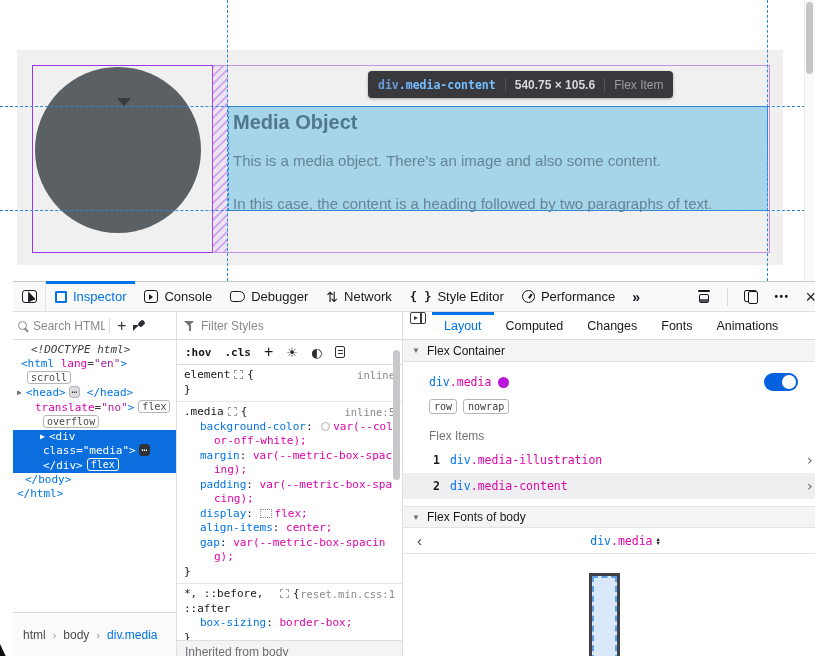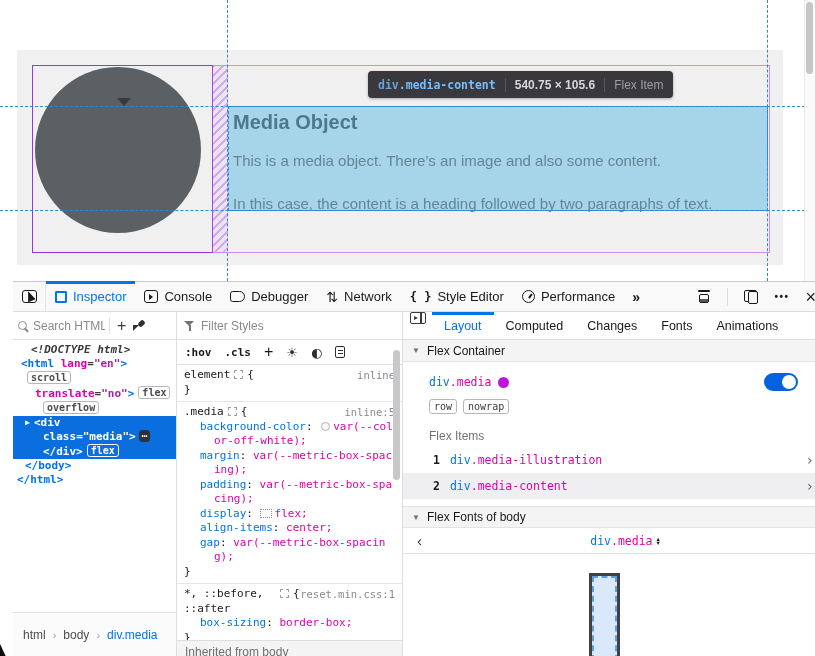--- a/index.html
+++ b/index.html
@@ -82,21 +82,21 @@
   .icon-search::after { content:""; position:absolute; right:0; bottom:1px; width:5px; height:1.6px; background:#8a8a8e; transform:rotate(45deg); }
   .search-row input { border:none; outline:none; width:72px; font-size:12px; color:#17191c; background:transparent; }
   .search-row input::placeholder { color:#8a8a8e; }
   .vsep { width:1px; height:16px; background:#dedee1; }
   .plus-btn { font-size:16px; color:#3b3b3f; padding:0 3px; line-height:1; }
   .icon-dropper { width:12px; height:12px; position:relative; }
   .icon-dropper::before { content:""; position:absolute; right:1px; top:0; width:5px; height:7px; background:#2f2f33; border-radius:2px; transform:rotate(45deg); }
   .icon-dropper::after { content:""; position:absolute; left:0; bottom:1px; width:0; height:0; border-top:6px solid #2f2f33; border-right:6px solid transparent; }
   .tree { flex:1; font-family:"DejaVu Sans Mono", monospace; font-size:11px; line-height:14px; padding-top:3px;
     color:#3b3b3f; overflow:hidden; white-space:nowrap; }
-  .tln { padding-left:4px;font-weight:bold; }
+  .tln { padding-left:4px; }
   .tag { color:#0074e8; } .attr { color:#dd00a9; } .aval { color:#a822a8; }
   .doctype { font-style:italic; color:#3b3b3f; padding-left:18px; }
   .twisty { display:inline-block; width:9px; font-size:8px; color:#6f6f73; vertical-align:1px; }
   .mbadge { display:inline-block; border:1px solid #b6b6b8; border-radius:3px; padding:0 3px; font-size:10px;
     line-height:11px; color:#4c4c50; background:#fff; margin-left:4px; vertical-align:1px; }
   .dots-badge { display:inline-block; background:#dcdce0; border:1px solid #b6b6b8; border-radius:3px;
     color:#3b3b3f; font-size:9px; line-height:10px; padding:0 2px; margin-left:3px; vertical-align:1px; }
   .sel { background:#0a6ede; color:#fff; }
   .sel .tag, .sel .attr, .sel .aval, .sel .twisty { color:#fff; }
   .sel .mbadge { border-color:#fff; color:#fff; background:transparent; }
@@ -263,24 +263,25 @@
           <input type="text" placeholder="Search HTML" style="">
           <span class="vsep"></span>
           <span class="plus-btn">+</span>
           <span class="icon-dropper"></span>
         </div>
 
         <div class="tree">
           <div class="tln doctype">&lt;!DOCTYPE html&gt;</div>
           <div class="tln" style="padding-left:8px"><span class="tag">&lt;html</span><span class="attr"> lang</span><span>=</span><span class="aval">"en"</span><span class="tag">&gt;</span></div>
           <div class="tln" style="padding-left:14px"><span class="mbadge" style="margin-left:0">scroll</span></div>
+          <div class="tln"><span class="twisty">▶</span><span class="tag">&lt;head&gt;</span><span class="dots-badge">⋯</span> <span class="tag">&lt;/head&gt;</span></div>
           <div class="tln" style="padding-left:22px"><span class="attr">translate</span><span>=</span><span class="aval">"no"</span><span class="tag">&gt;</span><span class="mbadge">flex</span></div>
           <div class="tln" style="padding-left:30px"><span class="mbadge" style="margin-left:0">overflow</span></div>
           <div class="sel">
-            <div class="tln" style="padding-left:12px"><span class="twisty">▶</span><span class="tag">&lt;div</span></div>
+            <div class="tln" style="padding-left:27px"><span class="twisty">▶</span><span class="tag">&lt;div</span></div>
             <div class="tln" style="padding-left:30px"><span class="attr">class</span><span>=</span><span class="aval">"media"</span><span class="tag">&gt;</span><span class="dots-badge">⋯</span></div>
             <div class="tln" style="padding-left:30px"><span class="tag">&lt;/div&gt;</span><span class="mbadge">flex</span></div>
           </div>
           <div class="tln" style="padding-left:12px"><span class="tag">&lt;/body&gt;</span></div>
           <div class="tln"><span class="tag">&lt;/html&gt;</span></div>
         </div>
 
         <div class="breadcrumb-bar">
           <span>html</span>
           <span class="bc-sep">›</span>

